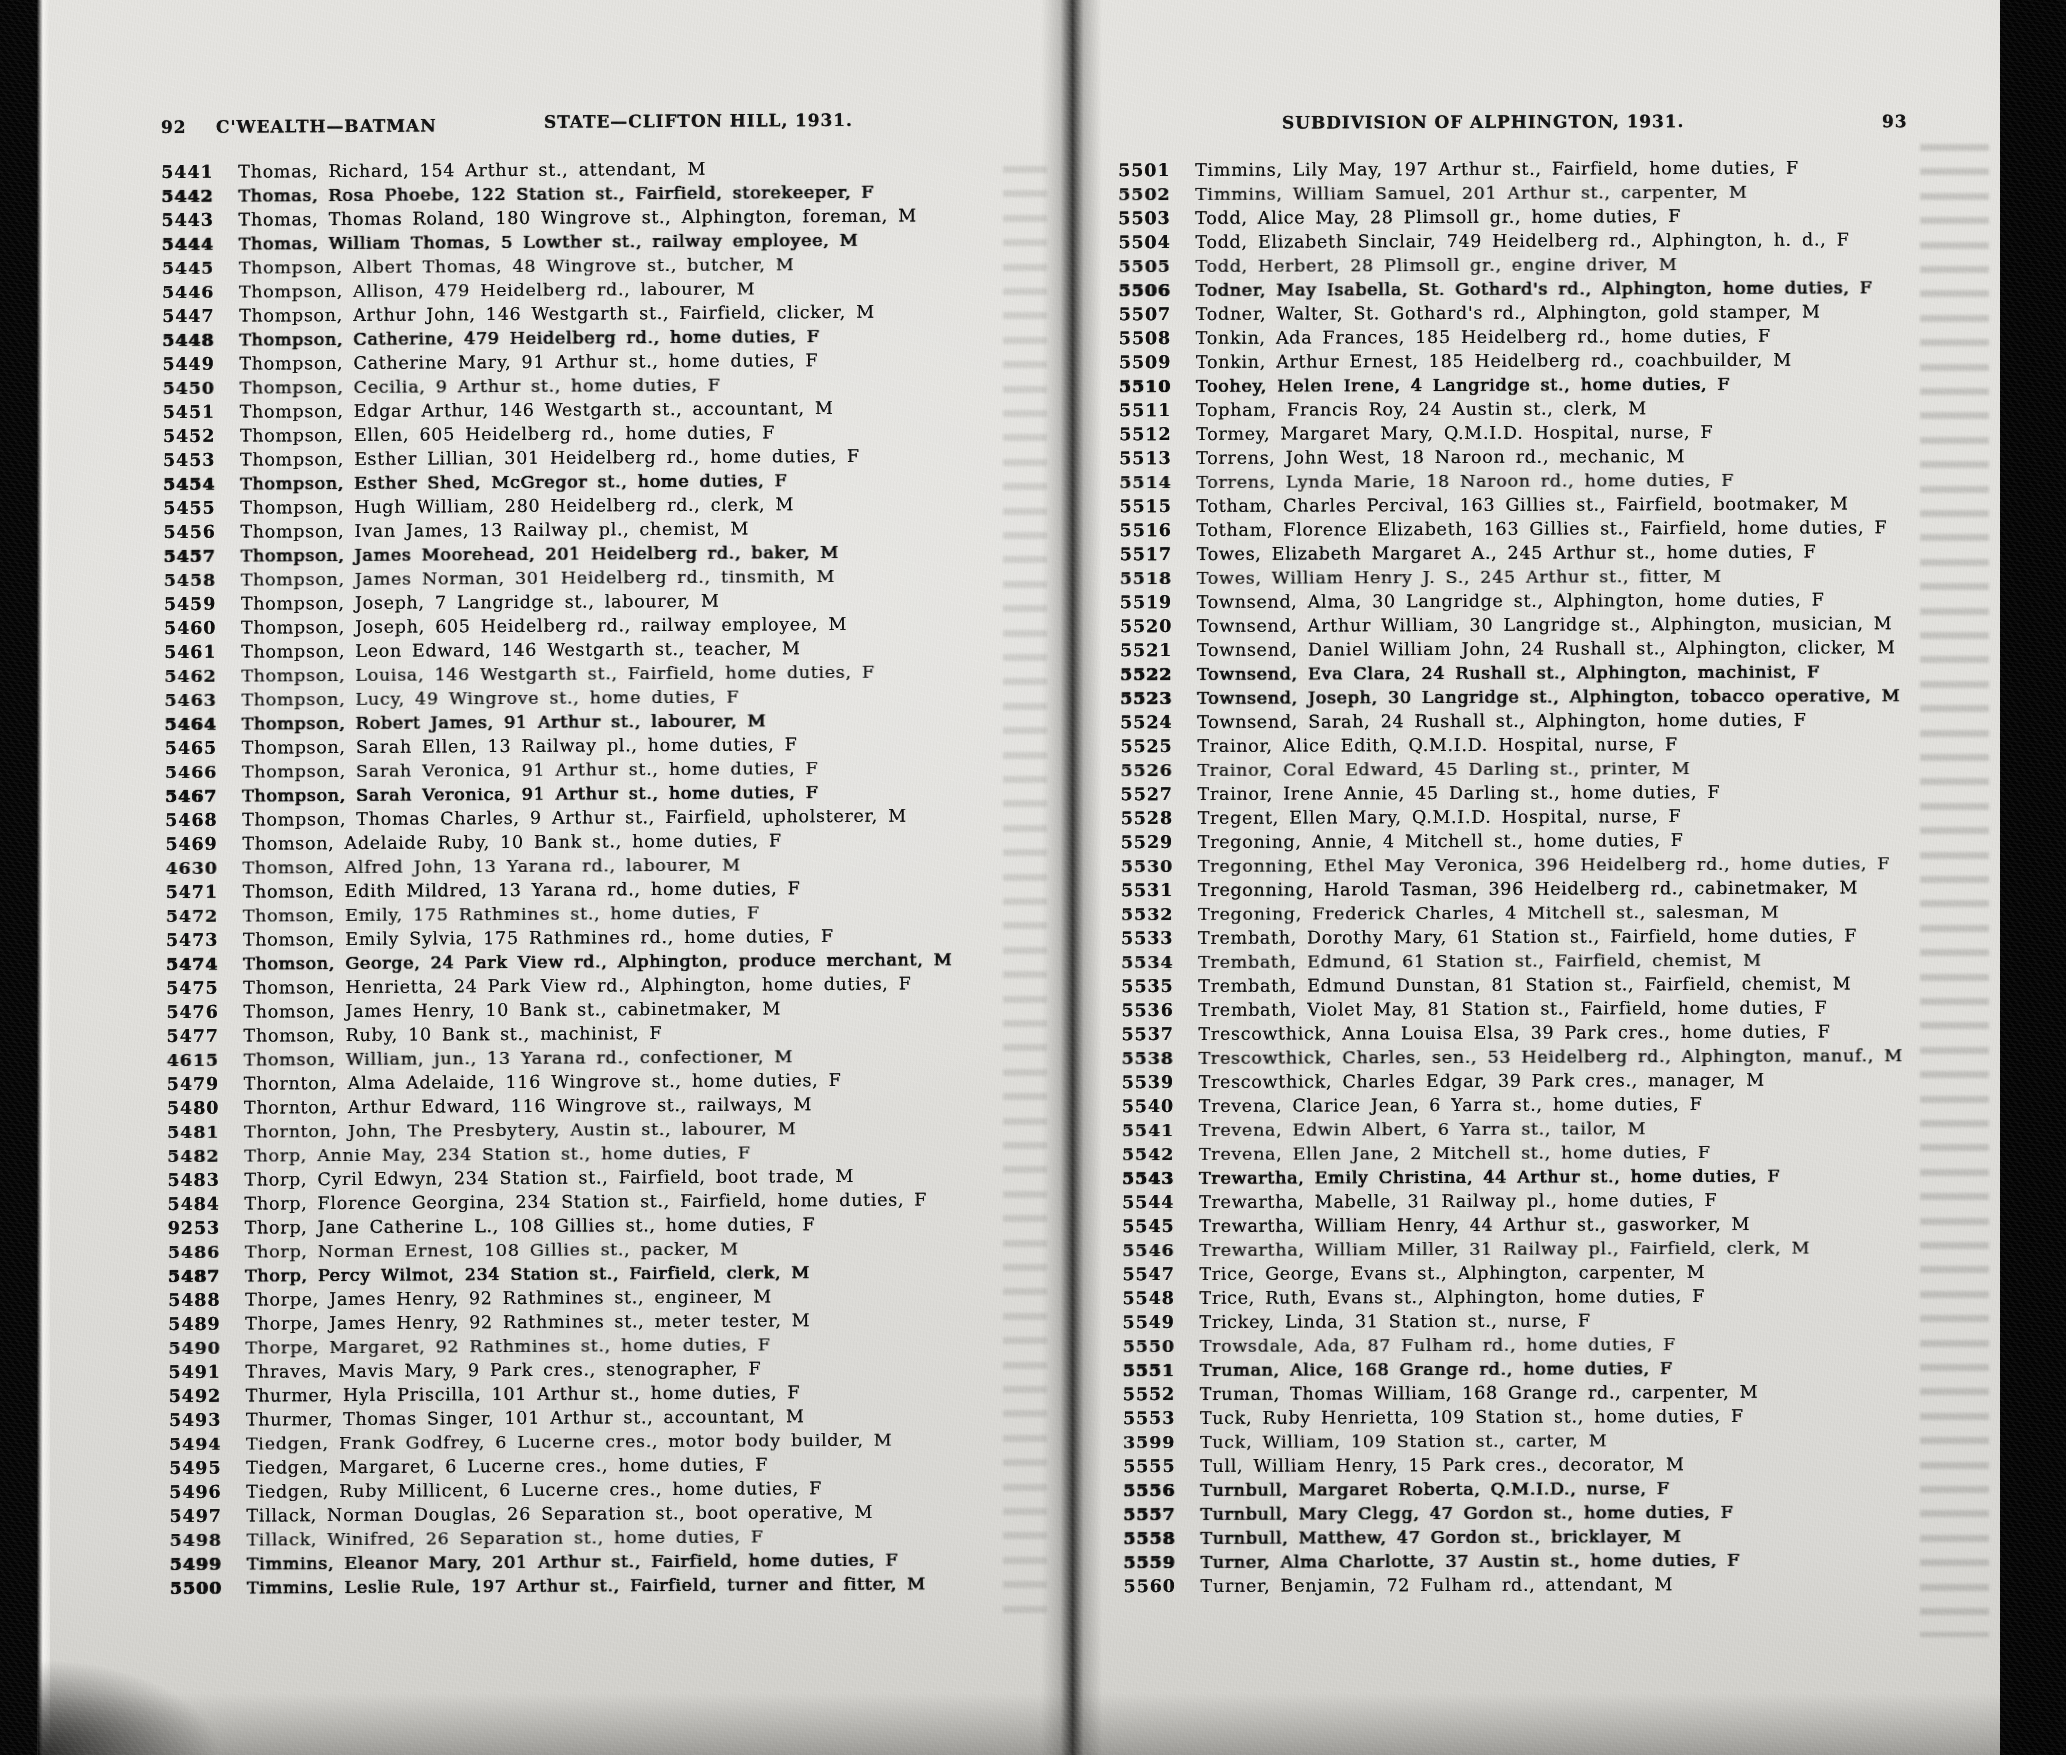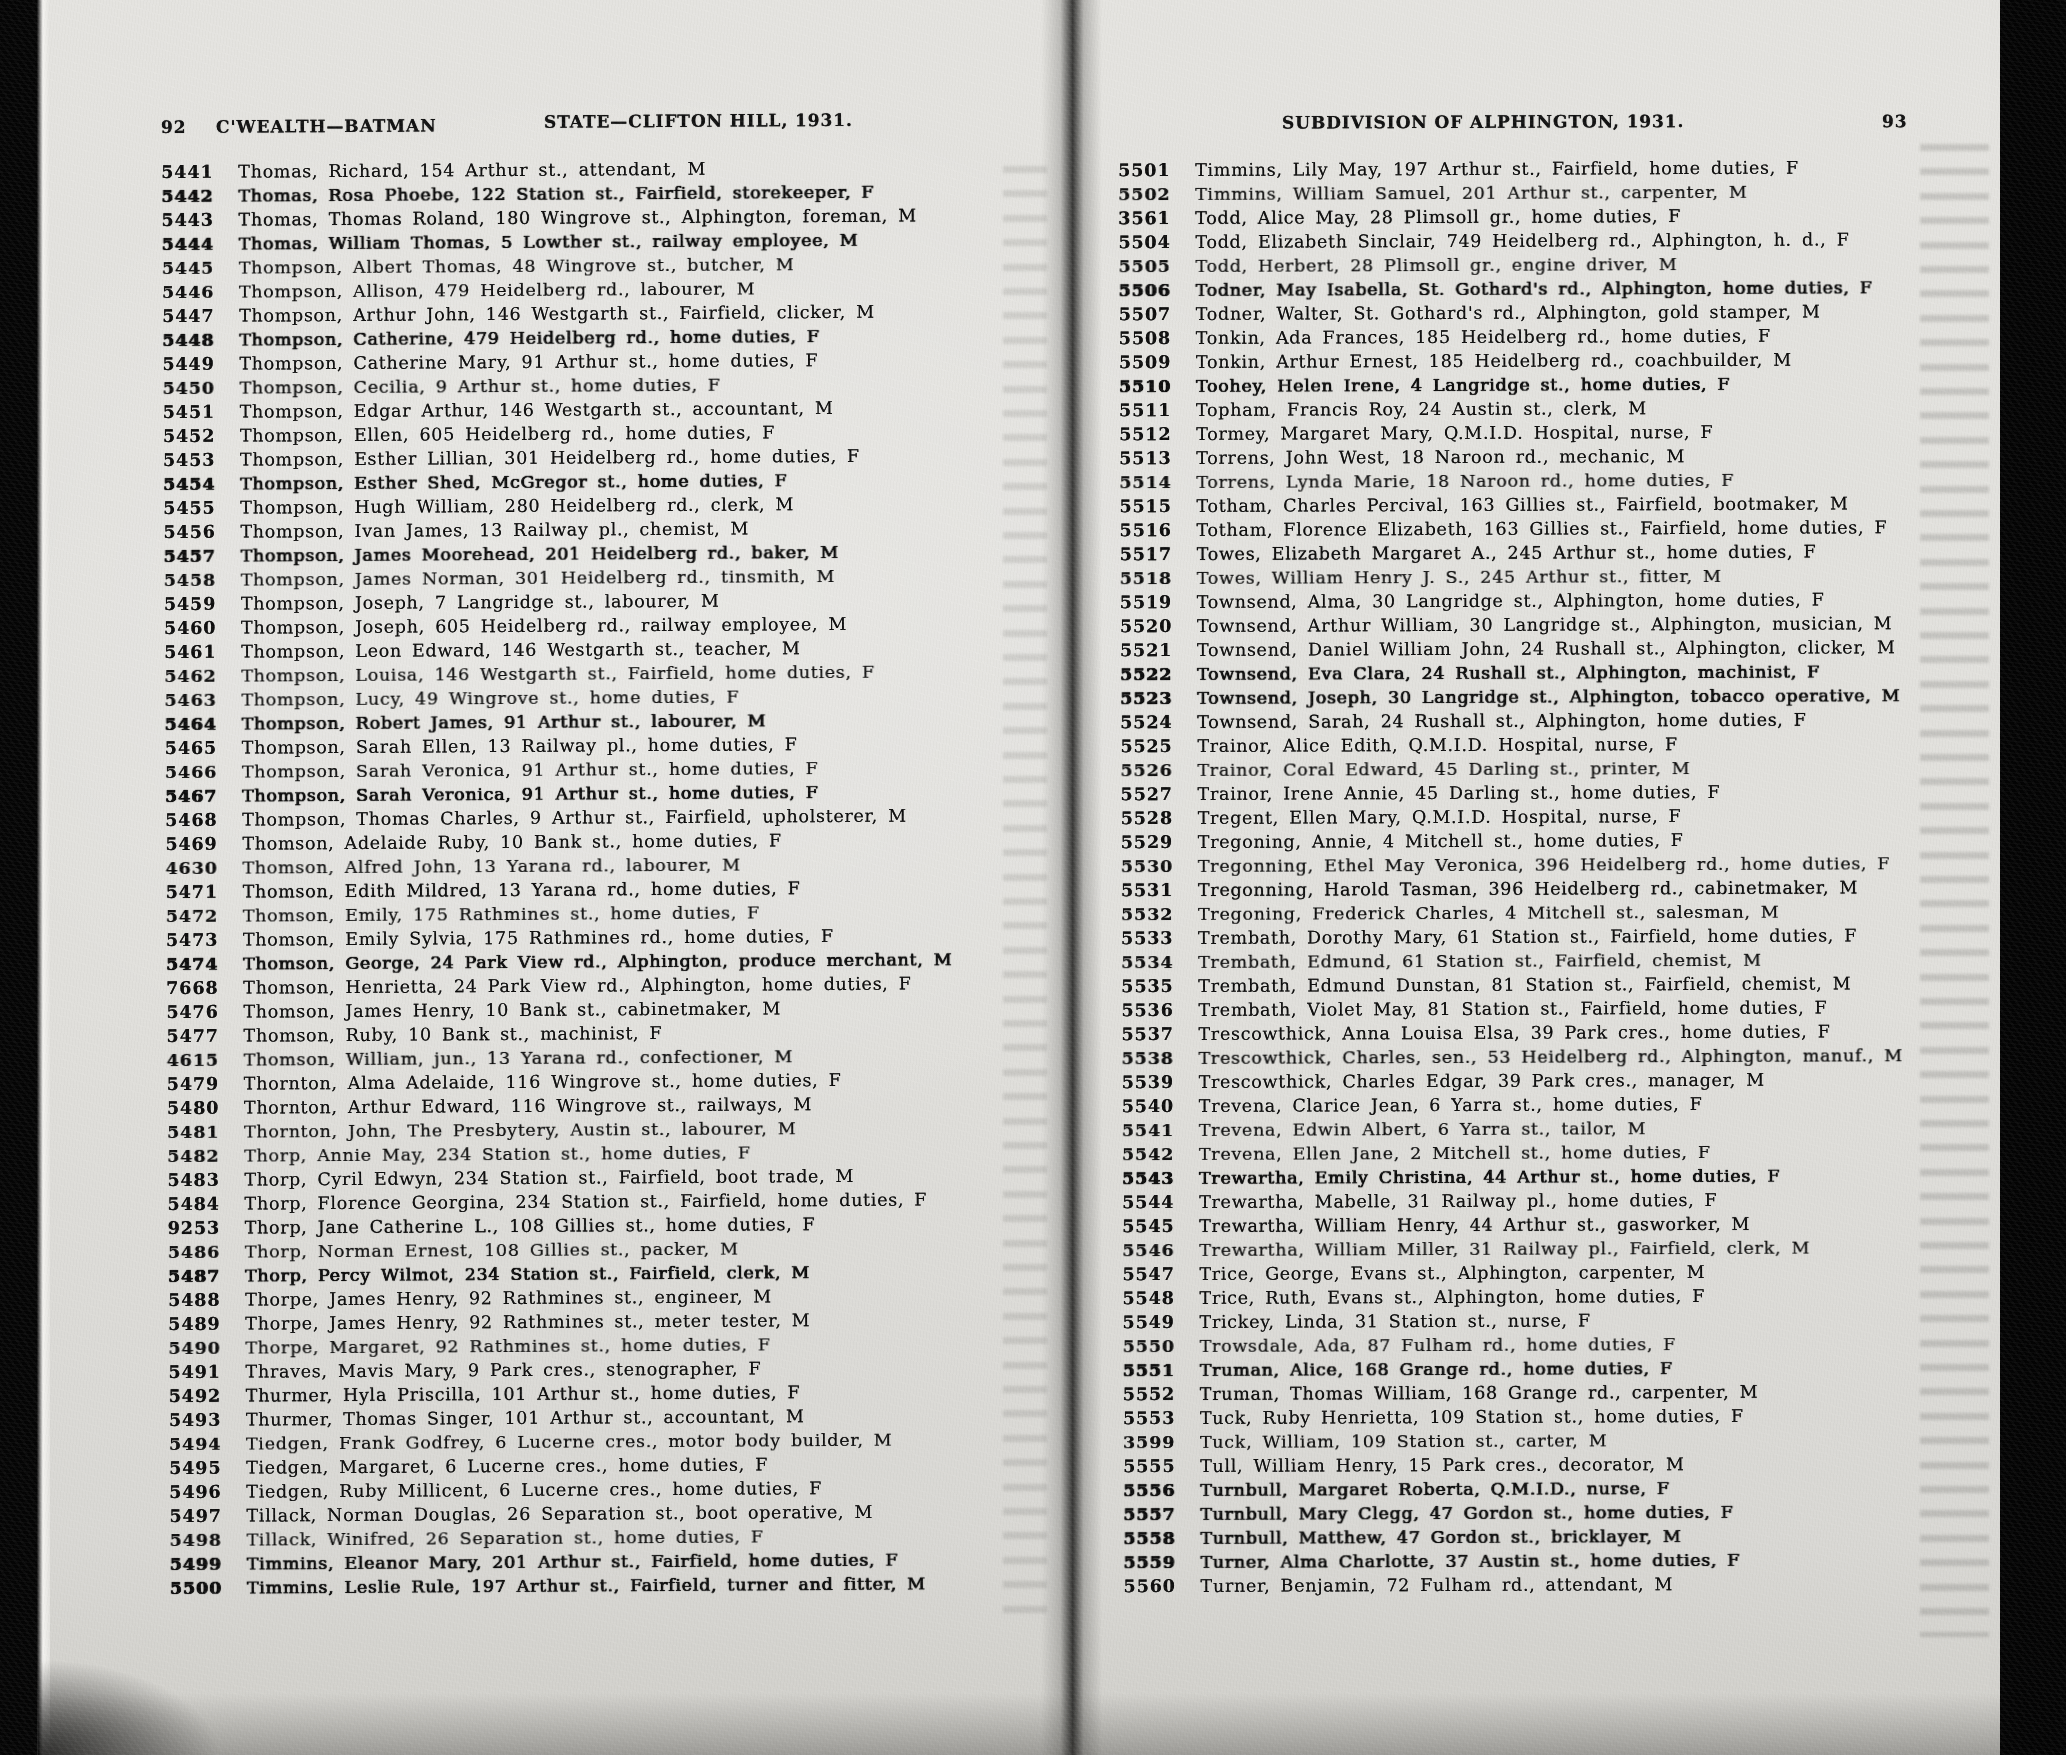--- a/index.html
+++ b/index.html
@@ -239,21 +239,21 @@
         </div>
         <div class="entry">
           <span class="no">5473</span>
           <span class="tx">Thomson, Emily Sylvia, 175 Rathmines rd., home duties, F</span>
         </div>
         <div class="entry heavy">
           <span class="no">5474</span>
           <span class="tx">Thomson, George, 24 Park View rd., Alphington, produce merchant, M</span>
         </div>
         <div class="entry">
-          <span class="no">7668</span>
+          <span class="no">5475</span>
           <span class="tx">Thomson, Henrietta, 24 Park View rd., Alphington, home duties, F</span>
         </div>
         <div class="entry">
           <span class="no">5476</span>
           <span class="tx">Thomson, James Henry, 10 Bank st., cabinetmaker, M</span>
         </div>
         <div class="entry">
           <span class="no">5477</span>
           <span class="tx">Thomson, Ruby, 10 Bank st., machinist, F</span>
         </div>
@@ -358,21 +358,21 @@
     <div class="entries col-right">
         <div class="entry">
           <span class="no">5501</span>
           <span class="tx">Timmins, Lily May, 197 Arthur st., Fairfield, home duties, F</span>
         </div>
         <div class="entry">
           <span class="no">5502</span>
           <span class="tx">Timmins, William Samuel, 201 Arthur st., carpenter, M</span>
         </div>
         <div class="entry">
-          <span class="no">3561</span>
+          <span class="no">5503</span>
           <span class="tx">Todd, Alice May, 28 Plimsoll gr., home duties, F</span>
         </div>
         <div class="entry">
           <span class="no">5504</span>
           <span class="tx">Todd, Elizabeth Sinclair, 749 Heidelberg rd., Alphington, h. d., F</span>
         </div>
         <div class="entry">
           <span class="no">5505</span>
           <span class="tx">Todd, Herbert, 28 Plimsoll gr., engine driver, M</span>
         </div>

